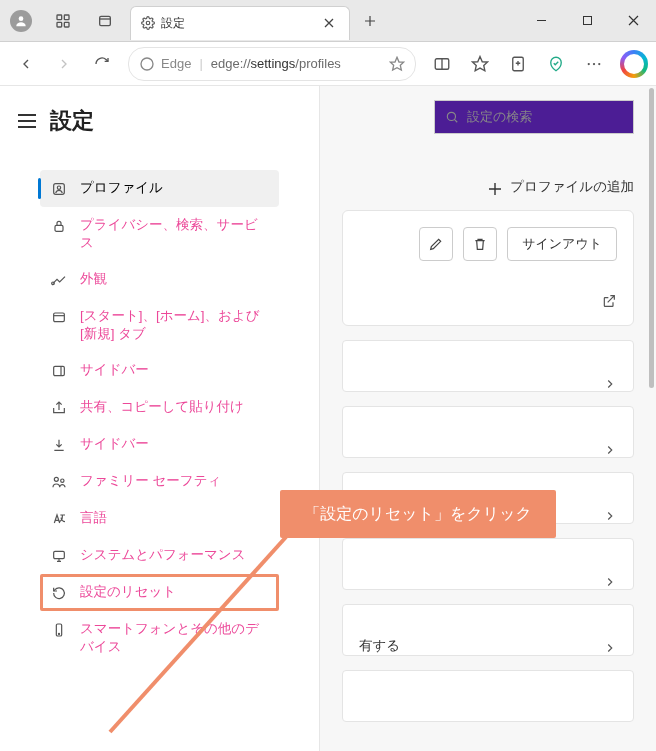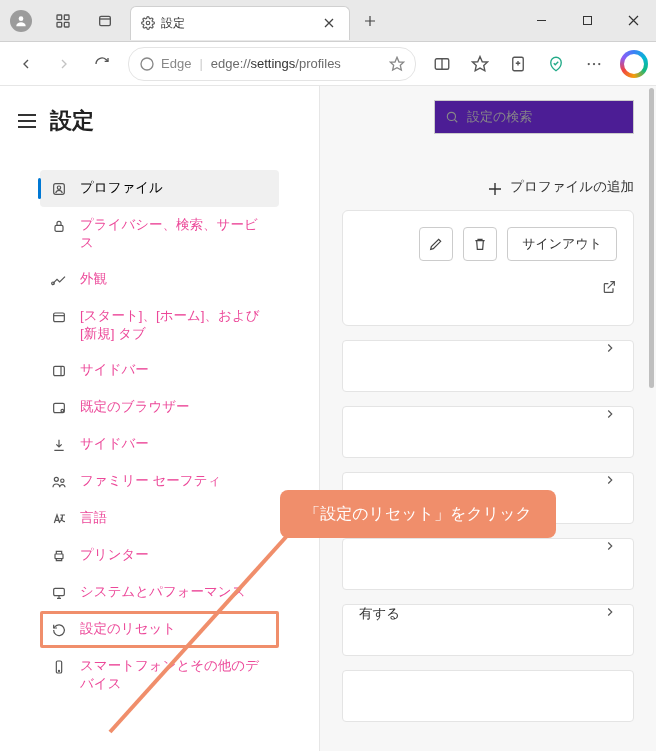--- a/index.html
+++ b/index.html
@@ -62,27 +62,27 @@
 
   .card { background:#fff; border:1px solid #e4e4e4; border-radius:4px; }
   .profile-card { padding: 16px; display:flex; flex-direction:column; gap:18px;border-radius:6px; }
   .add-profile-row { display:flex; justify-content:flex-end; }
   .add-profile { font-size:13.5px; color:#333; display:flex; align-items:flex-end; gap:8px; }
 
   .profile-actions { display:flex; justify-content:flex-end; gap:10px; align-items:center; }
   .iconbtn { width:34px; height:34px; border:1px solid #ccc; border-radius:4px; background:#fff; display:flex; align-items:center; justify-content:center; color:#444; }
   .outlinebtn { padding: 0 14px; height:34px; border:1px solid #ccc; border-radius:4px; background:#fff; display:flex; align-items:center; justify-content:center; color:#333; font-size:13px; }
 
-  .row-card { height: 52px; display:flex; align-items:flex-start; justify-content:flex-end; padding: 0 16px; }
+  .row-card { height: 52px; display:flex; align-items:flex-end; justify-content:flex-end; padding: 0 16px; }
   .row-card .chev { color:#555; }
   .row-card .ext { color:#555; }
   .row-card .label { font-size:13.5px; color:#333; margin-right:auto; }
 
   
-  .callout { position:absolute; left:280px; top:404px; width:276px; height:48px; background:#f08e6b; color:#fff; display:flex; align-items:center; justify-content:center; font-size:16px; font-weight:500; border-radius:8px; z-index:50; }
+  .callout { position:absolute; left:280px; top:404px; width:276px; height:48px; background:#f08e6b; color:#fff; display:flex; align-items:center; justify-content:center; font-size:16px; font-weight:500; border-radius:2px; z-index:50; }
   .pointer-line { position:absolute; left:100px; top:431px; width:205px; height:225px; z-index:49; pointer-events:none; }
 
   svg { display:block; }
 </style>
 </head>
 <body>
 
 <div class="titlebar">
   <div class="left">
     <div class="profile-btn">
@@ -267,25 +267,25 @@
             <svg width="16" height="16" viewBox="0 0 24 24" fill="none" stroke="#555" stroke-width="1.8">
               <rect x="4" y="5" width="16" height="14" rx="2"></rect>
               <path d="M15 5v14"></path>
             </svg>
           </span>
           <span>サイドバー</span>
         </li>
       <li>
           <span class="nav-icon">
             <svg width="16" height="16" viewBox="0 0 24 24" fill="none" stroke="#555" stroke-width="1.8">
-              <rect x="4" y="5" width="16" height="14" rx="2"></rect>
-              <circle cx="17" cy="16" r="2"></circle>
-            </svg>
-          </span>
-          <span>既定のブラウザー</span>
+              <path d="M4 12v7h16v-7"></path>
+              <path d="M12 3v12M8 7l4-4 4 4"></path>
+            </svg>
+          </span>
+          <span>共有、コピーして貼り付け</span>
         </li>
       <li>
           <span class="nav-icon">
             <svg width="16" height="16" viewBox="0 0 24 24" fill="none" stroke="#555" stroke-width="1.8">
               <path d="M12 4v11M8 11l4 4 4-4M5 20h14"></path>
             </svg>
           </span>
           <span>サイドバー</span>
         </li>
       <li>
@@ -299,29 +299,20 @@
           <span>ファミリー セーフティ</span>
         </li>
       <li>
           <span class="nav-icon">
             <svg width="16" height="16" viewBox="0 0 24 24" fill="none" stroke="#555" stroke-width="1.8">
               <path d="M5 18l4-12 4 12M6.5 14h5"></path>
               <path d="M14 6h7M17 6v3c0 3-2 6-5 7M15 10c1 4 3 6 6 6"></path>
             </svg>
           </span>
           <span>言語</span>
-        </li>
-      <li>
-          <span class="nav-icon">
-            <svg width="16" height="16" viewBox="0 0 24 24" fill="none" stroke="#555" stroke-width="1.8">
-              <rect x="6" y="9" width="12" height="7" rx="1"></rect>
-              <path d="M8 9V5h8v4M8 16v3h8v-3"></path>
-            </svg>
-          </span>
-          <span>プリンター</span>
         </li>
       <li>
           <span class="nav-icon">
             <svg width="16" height="16" viewBox="0 0 24 24" fill="none" stroke="#555" stroke-width="1.8">
               <rect x="4" y="5" width="16" height="11" rx="2"></rect>
               <path d="M9 20h6M12 16v4"></path>
             </svg>
           </span>
           <span>システムとパフォーマンス</span>
         </li>

